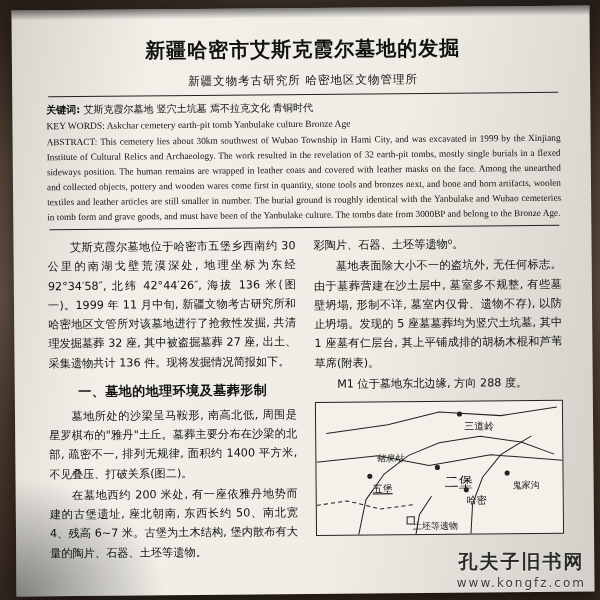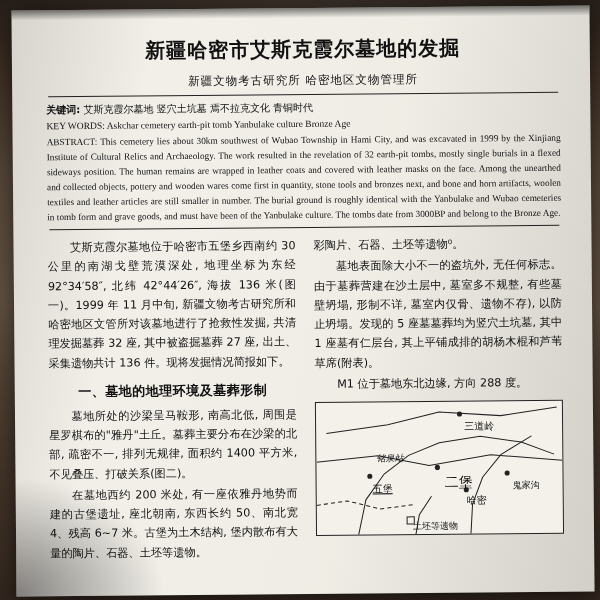--- a/index.html
+++ b/index.html
@@ -180,13 +180,15 @@
       </div>
 
     </div>
   </div>
 
   <div class="corner-shadow"></div>
   <div class="top-edge"></div>
 </div>
 
 <div class="wm">
+  <div class="wm-main">孔夫子旧书网</div>
+  <div class="wm-sub">www.kongfz.com</div>
 </div>
 
 </body></html>

